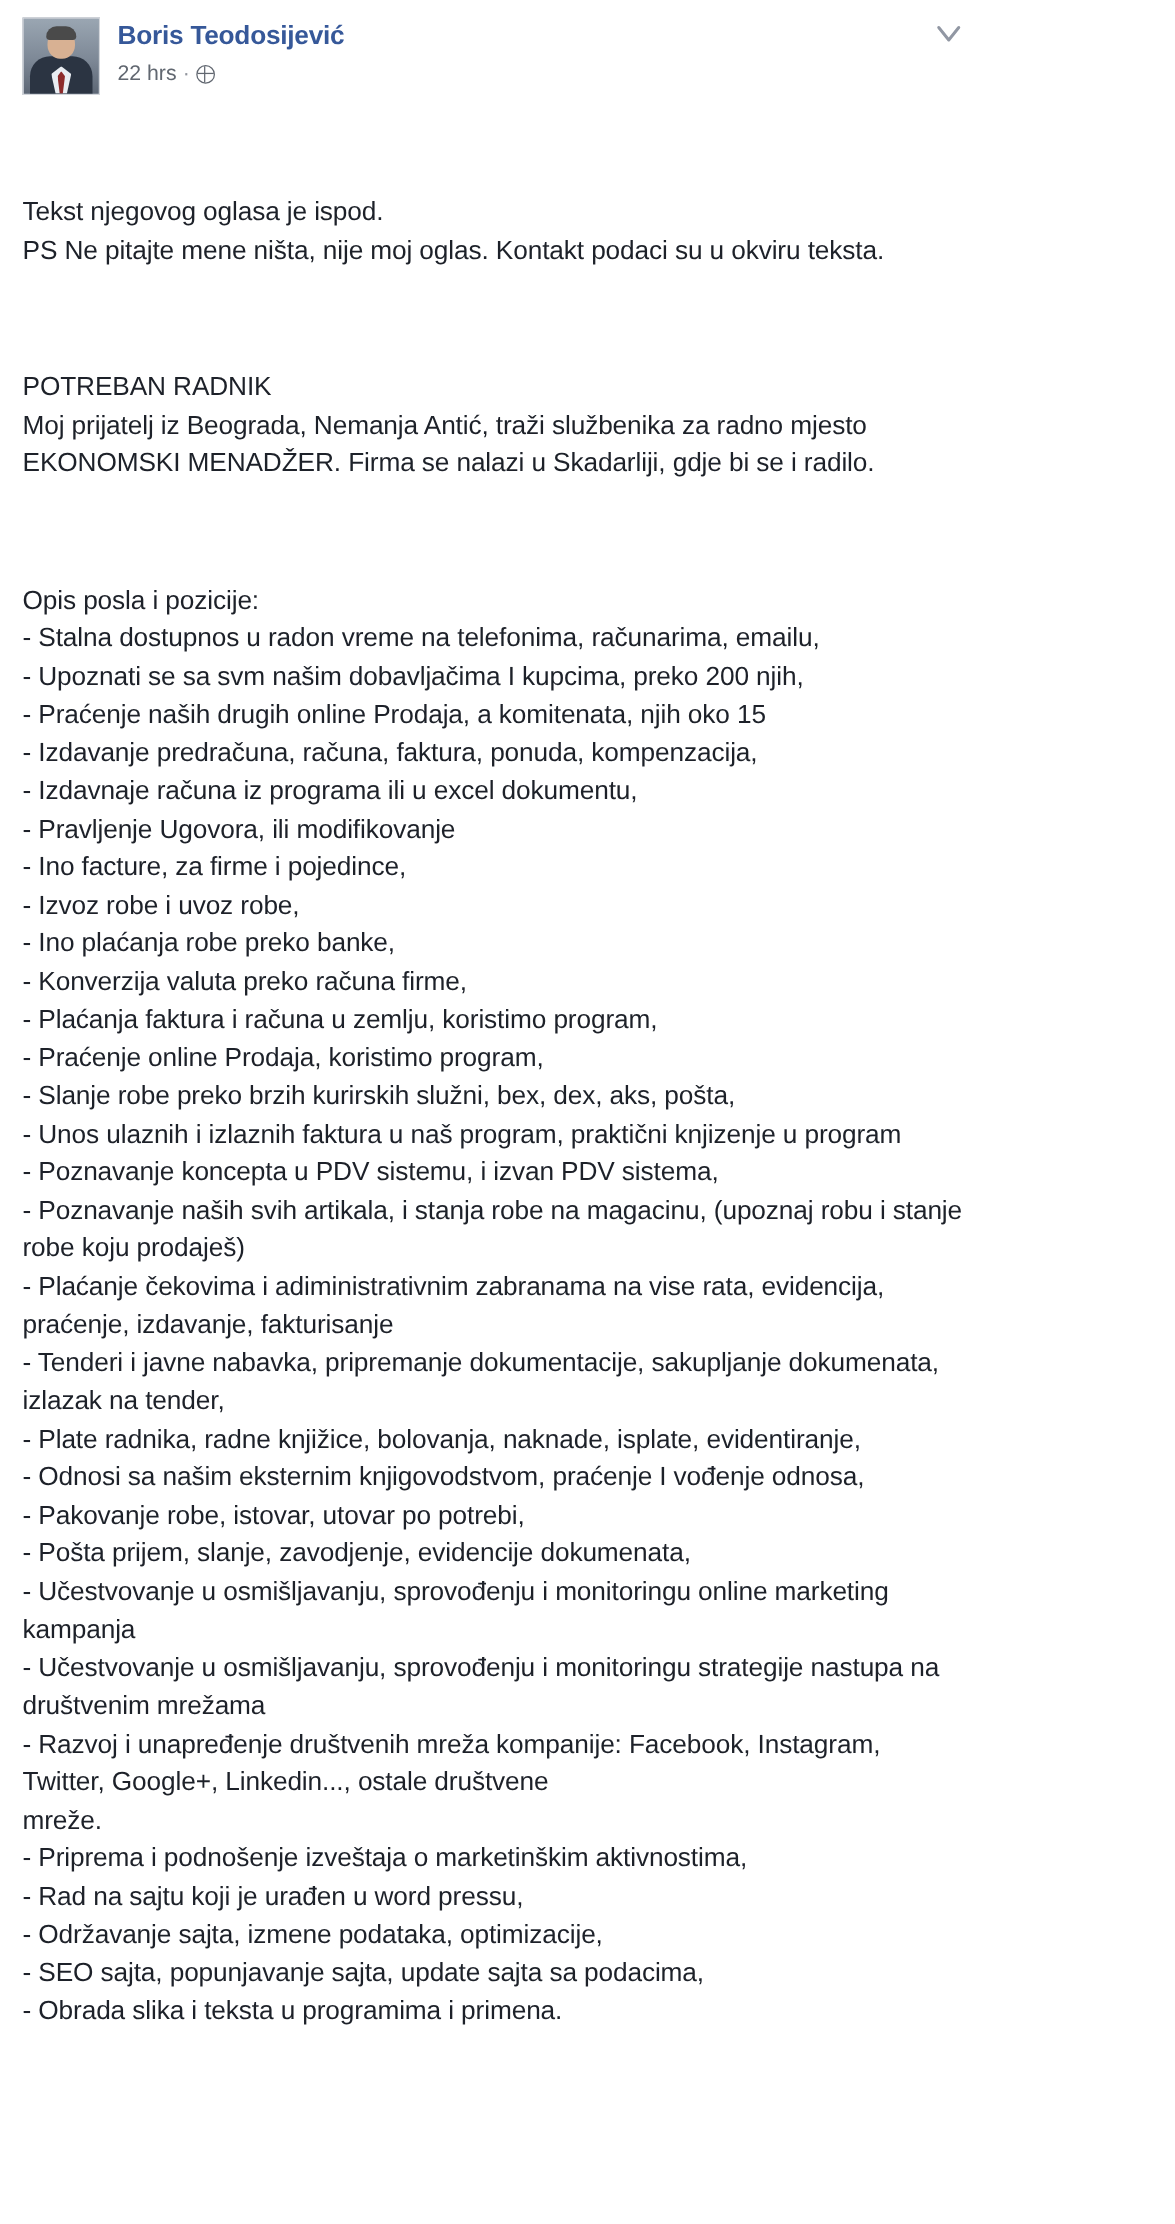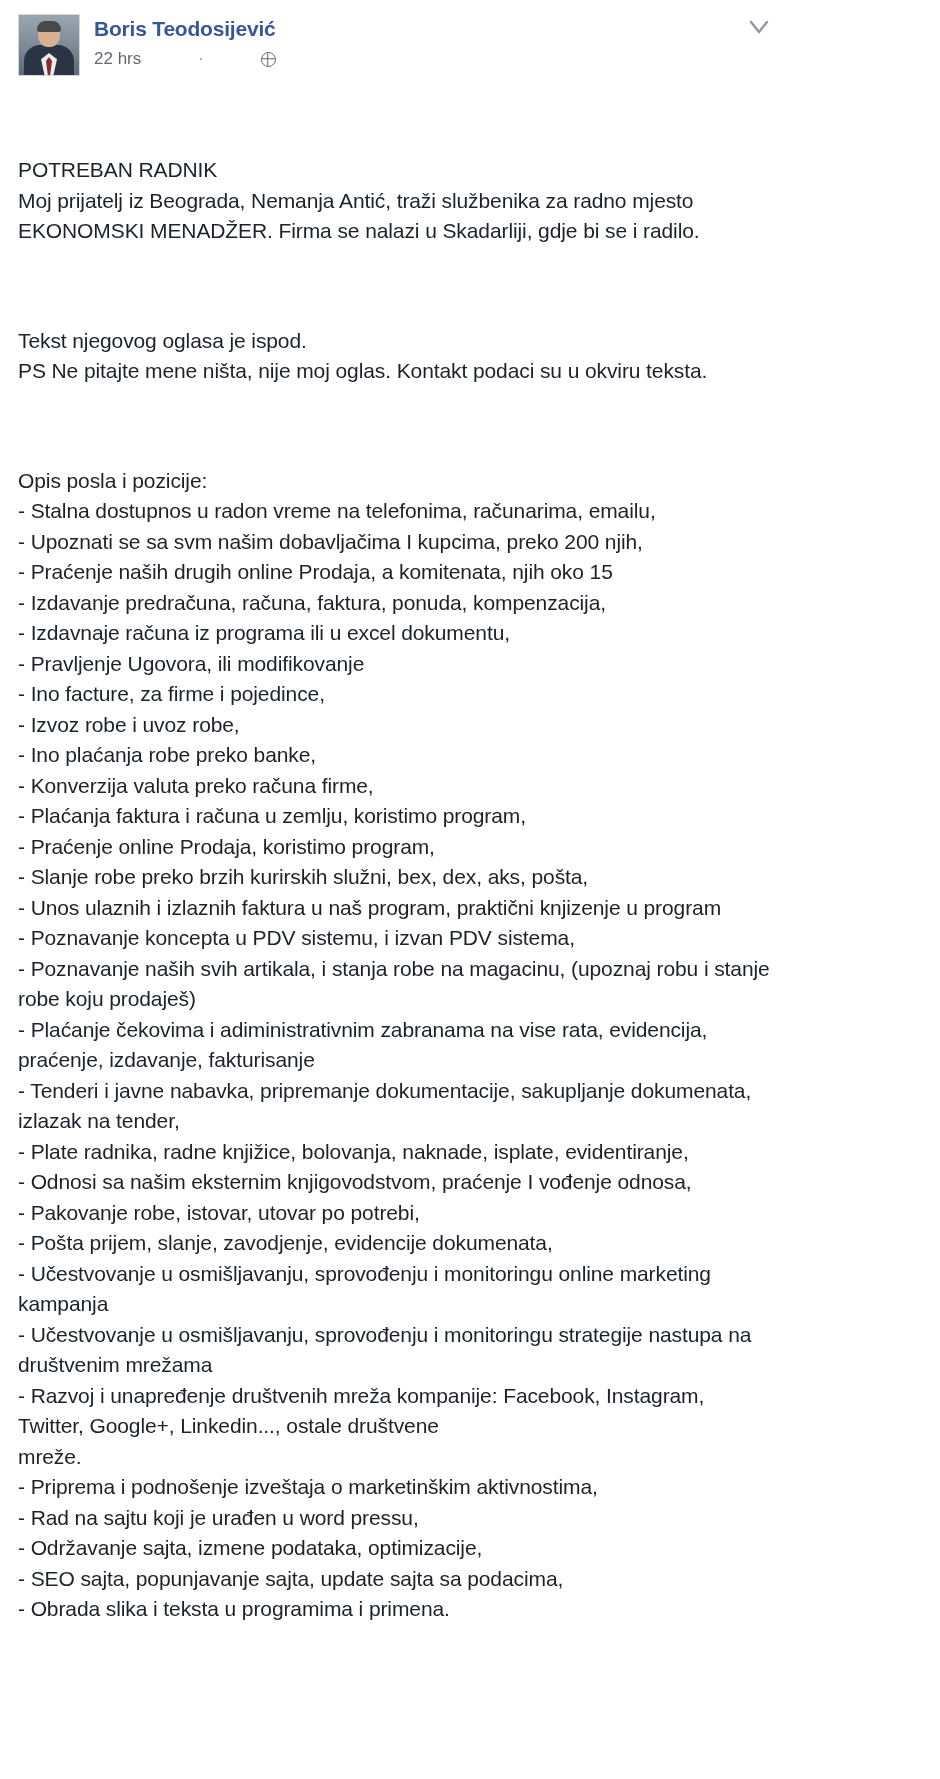--- a/index.html
+++ b/index.html
@@ -102,21 +102,20 @@
     line-height: 26px;
     letter-spacing: -0.2px;
   }
   .meta-row {
     margin-top: 6px;
     display: flex;
     align-items: center;
     font-size: 17px;
     color: #616770;
     line-height: 22px;
-    justify-content: space-between;
   }
   .meta-sep {
     margin: 0 5px;
     color: #90949c;
   }
   .globe-icon {
     display: inline-block;
     width: 15px;
     height: 15px;
     border-radius: 50%;
@@ -198,24 +197,24 @@
 
   </div>
 
   <div class="chevron-btn">
     <svg width="30" height="26" viewBox="0 0 30 26" aria-hidden="true">
       <path d="M7 8 L15 18 L23 8" fill="none" stroke="#9197a3" stroke-width="2.4" stroke-linecap="round" stroke-linejoin="round"></path>
     </svg>
   </div>
 
   <div class="post-body">
+    <div class="para">Tekst njegovog oglasa je ispod.
+PS Ne pitajte mene ništa, nije moj oglas. Kontakt podaci su u okviru teksta.</div>
     <div class="para">POTREBAN RADNIK
 Moj prijatelj iz Beograda, Nemanja Antić, traži službenika za radno mjesto EKONOMSKI MENADŽER. Firma se nalazi u Skadarliji, gdje bi se i radilo.</div>
-    <div class="para">Tekst njegovog oglasa je ispod.
-PS Ne pitajte mene ništa, nije moj oglas. Kontakt podaci su u okviru teksta.</div>
     <div class="para">Opis posla i pozicije:
 - Stalna dostupnos u radon vreme na telefonima, računarima, emailu,
 - Upoznati se sa svm našim dobavljačima I kupcima, preko 200 njih,
 - Praćenje naših drugih online Prodaja, a komitenata, njih oko 15
 - Izdavanje predračuna, računa, faktura, ponuda, kompenzacija,
 - Izdavnaje računa iz programa ili u excel dokumentu,
 - Pravljenje Ugovora, ili modifikovanje
 - Ino facture, za firme i pojedince,
 - Izvoz robe i uvoz robe,
 - Ino plaćanja robe preko banke,

